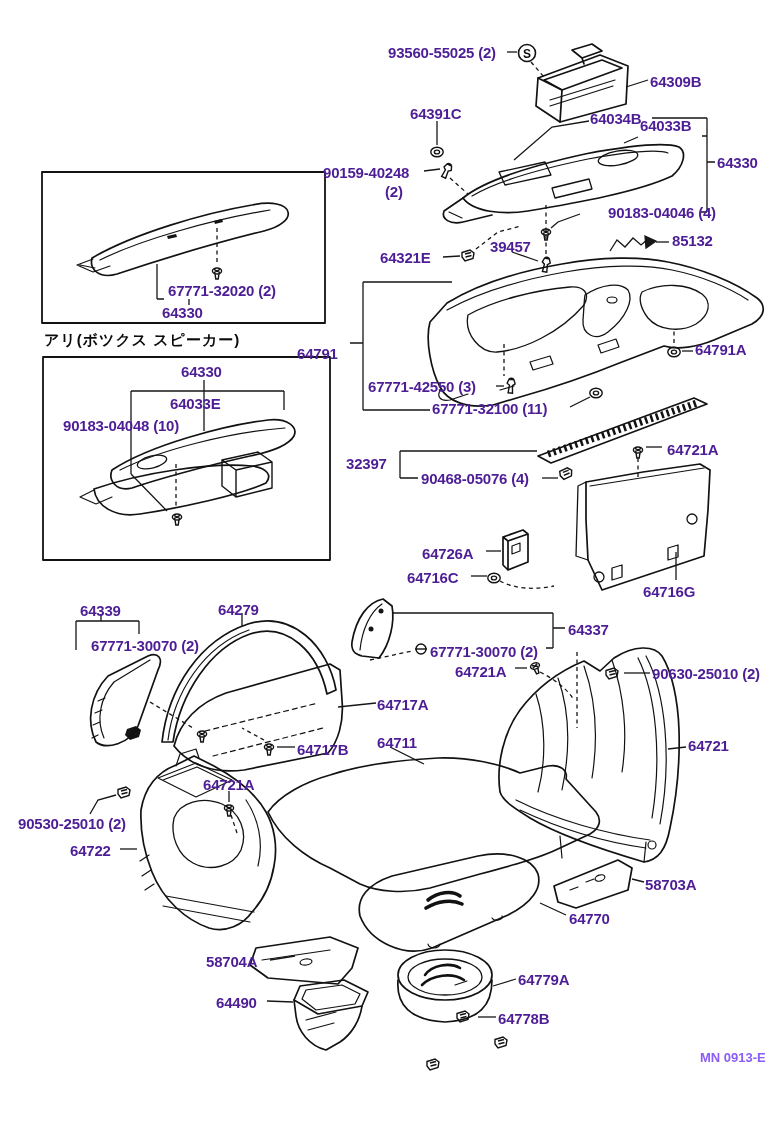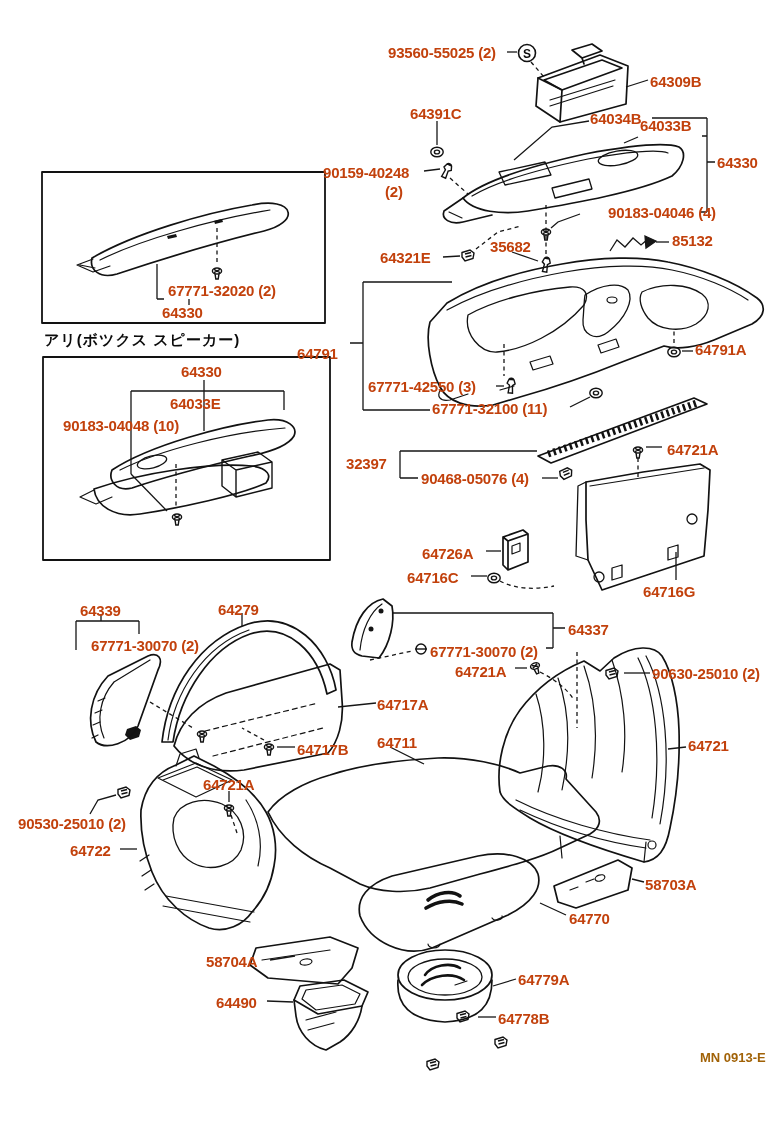--- a/index.html
+++ b/index.html
@@ -1,23 +1,23 @@
 <!DOCTYPE html>
 <html><head>
 <meta charset="utf-8">
 <style>
   html,body{margin:0;padding:0;background:#fff;}
   .stage{position:relative;width:784px;height:1142px;background:#fff;overflow:hidden;
          font-family:"Liberation Sans",sans-serif;}
   .stage svg{position:absolute;left:0;top:0;}
   .lbl{position:absolute;font:700 15px/1.05 "Liberation Sans",sans-serif;
-       letter-spacing:-0.2px;color:#c2410c;white-space:nowrap;}
+       letter-spacing:-0.2px;color:#4c1d95;white-space:nowrap;}
   .jp{position:absolute;font:700 15px/1.1 "Liberation Sans",sans-serif;
       letter-spacing:1px;color:#0b0b0b;white-space:nowrap;}
-  .footer{position:absolute;font:700 13px/1 "Liberation Sans",sans-serif;color:#a16207;}
+  .footer{position:absolute;font:700 13px/1 "Liberation Sans",sans-serif;color:#8b5cf6;}
 </style>
 </head>
 <body>
 
 <div class="stage">
 
 <svg width="784" height="1142" viewBox="0 0 784 1142">
   <defs>
     <g id="screw" stroke="#121212" fill="none" stroke-width="1.4">
       <ellipse cx="0" cy="0" rx="4.6" ry="3"></ellipse>
@@ -282,21 +282,21 @@
   <div class="lbl" style="left:388px;top:45px">93560-55025 (2)</div>
   <div class="lbl" style="left:650px;top:74px">64309B</div>
   <div class="lbl" style="left:410px;top:106px">64391C</div>
   <div class="lbl" style="left:590px;top:111px">64034B</div>
   <div class="lbl" style="left:640px;top:118px">64033B</div>
   <div class="lbl" style="left:717px;top:155px">64330</div>
   <div class="lbl" style="left:323px;top:165px">90159-40248</div>
   <div class="lbl" style="left:385px;top:184px">(2)</div>
   <div class="lbl" style="left:608px;top:205px">90183-04046 (4)</div>
   <div class="lbl" style="left:672px;top:233px">85132</div>
-  <div class="lbl" style="left:490px;top:239px">35682</div>
+  <div class="lbl" style="left:490px;top:239px">39457</div>
   <div class="lbl" style="left:380px;top:250px">64321E</div>
   <div class="lbl" style="left:168px;top:283px">67771-32020 (2)</div>
   <div class="lbl" style="left:162px;top:305px">64330</div>
   <div class="lbl" style="left:297px;top:346px">64791</div>
   <div class="lbl" style="left:181px;top:364px">64330</div>
   <div class="lbl" style="left:170px;top:396px">64033E</div>
   <div class="lbl" style="left:63px;top:418px">90183-04048 (10)</div>
   <div class="lbl" style="left:695px;top:342px">64791A</div>
   <div class="lbl" style="left:368px;top:379px">67771-42550 (3)</div>
   <div class="lbl" style="left:432px;top:401px">67771-32100 (11)</div>

